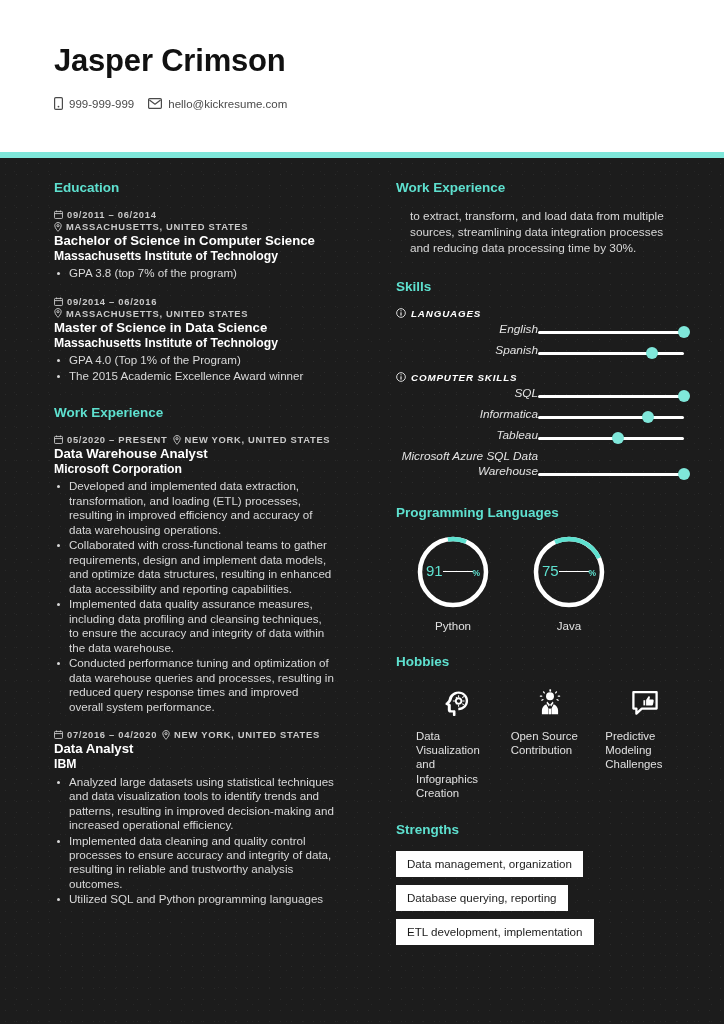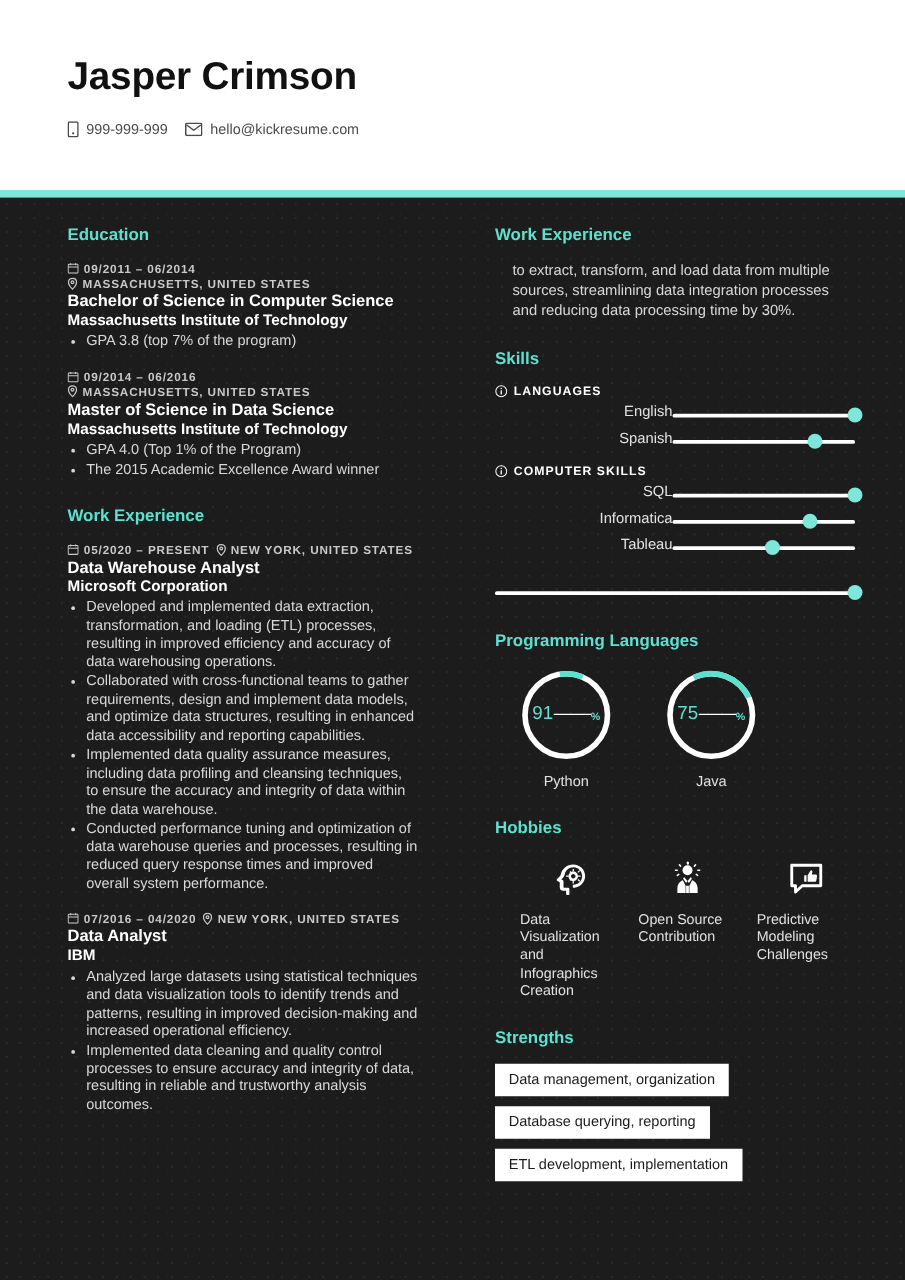--- a/index.html
+++ b/index.html
@@ -161,21 +161,21 @@
   }
 
   .plain-para {
     color: #d8d8d8;
     font-size: 11.8px;
     line-height: 1.35;
     padding-left: 14px;
   }
 
   
-  .skill-group { margin-bottom: 10px; }
+  .skill-group { margin-bottom: 10px; font-style: italic; }
 
   .skill-group-title {
     display: flex;
     align-items: center;
     gap: 5px;
     color: #ffffff;
     font-size: 9.8px;
     font-weight: bold;
     letter-spacing: 0.85px;
     margin-bottom: 3px;
@@ -489,20 +489,21 @@
                 </svg>
               </span>
               <span>NEW YORK, UNITED STATES</span>
             </span>
           </div>
           <div class="entry-title">Data Analyst</div>
           <div class="entry-org">IBM</div>
           <ul class="bullets">
             <li>Analyzed large datasets using statistical techniques and data visualization tools to identify trends and patterns, resulting in improved decision-making and increased operational efficiency.</li>
             <li>Implemented data cleaning and quality control processes to ensure accuracy and integrity of data, resulting in reliable and trustworthy analysis outcomes.</li>
+            <li>Utilized SQL and Python programming languages</li>
           </ul>
         </div>
       </div>
 
     </div>
 
     <div class="col-right">
 
       <div class="sec">
         <div class="sec-title">Work Experience</div>
@@ -571,20 +572,21 @@
 
           <div class="skill-row">
             <div class="skill-name">Tableau</div>
             <div class="slider">
               <div class="track"></div>
               <div class="knob" style="left:55%"></div>
             </div>
           </div>
 
           <div class="skill-row tall">
+            <div class="skill-name">Microsoft Azure SQL Data Warehouse</div>
             <div class="slider">
               <div class="track"></div>
               <div class="knob" style="left:100%"></div>
             </div>
           </div>
         </div>
       </div>
 
       <div class="sec">
         <div class="sec-title">Programming Languages</div>

